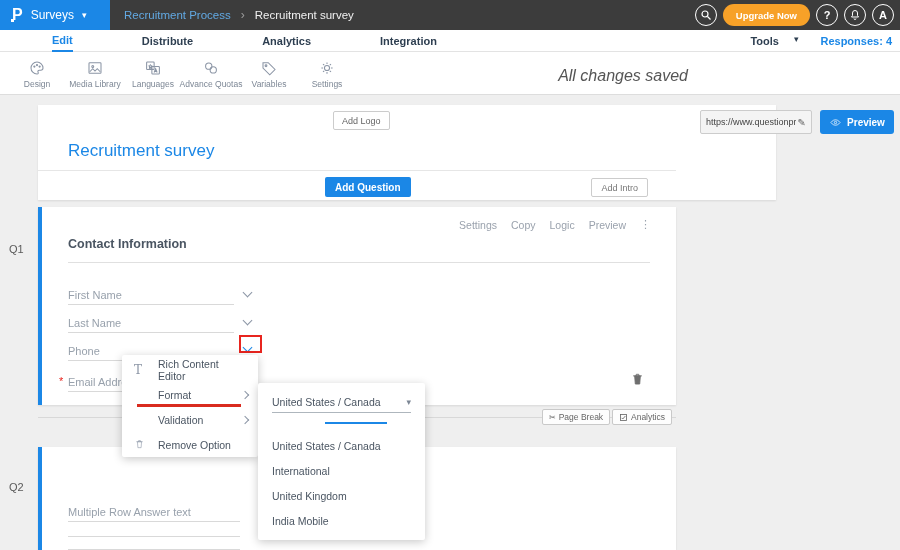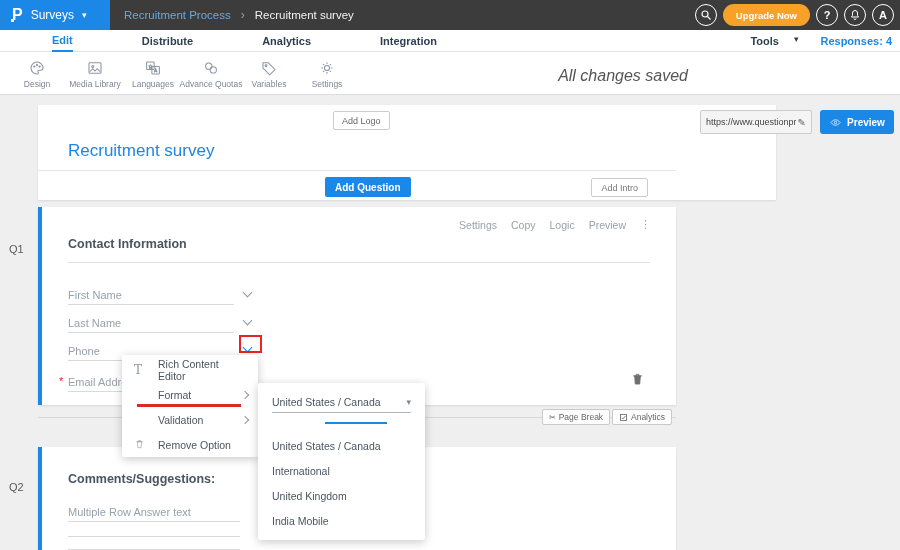--- a/index.html
+++ b/index.html
@@ -290,21 +290,20 @@
 <button class="mini-btn" style="left:612px;">
   <svg width="9" height="9" viewBox="0 0 24 24" style="stroke:#666;fill:none;stroke-width:2.2">
       <rect x="4" y="4" width="16" height="16"></rect>
       <path d="M7 13l3 3 7-8"></path>
     </svg>
   <span>Analytics</span>
 </button>
 
 <div class="qlabel" style="top:481px;">Q2</div>
 <div class="card q-card q2">
-  <div class="q-heading" style="top:25px;">Comments/Suggestions:</div>
   <div class="field" style="top:55px; width:172px;">
     <span class="field-label">Multiple Row Answer text</span>
   </div>
   <div class="mrow-line" style="top:89px;"></div>
   <div class="mrow-line" style="top:102px;"></div>
 </div>
 
 <div class="menu">
   <div class="menu-row">
     <span class="menu-icon serif-t">T</span>

